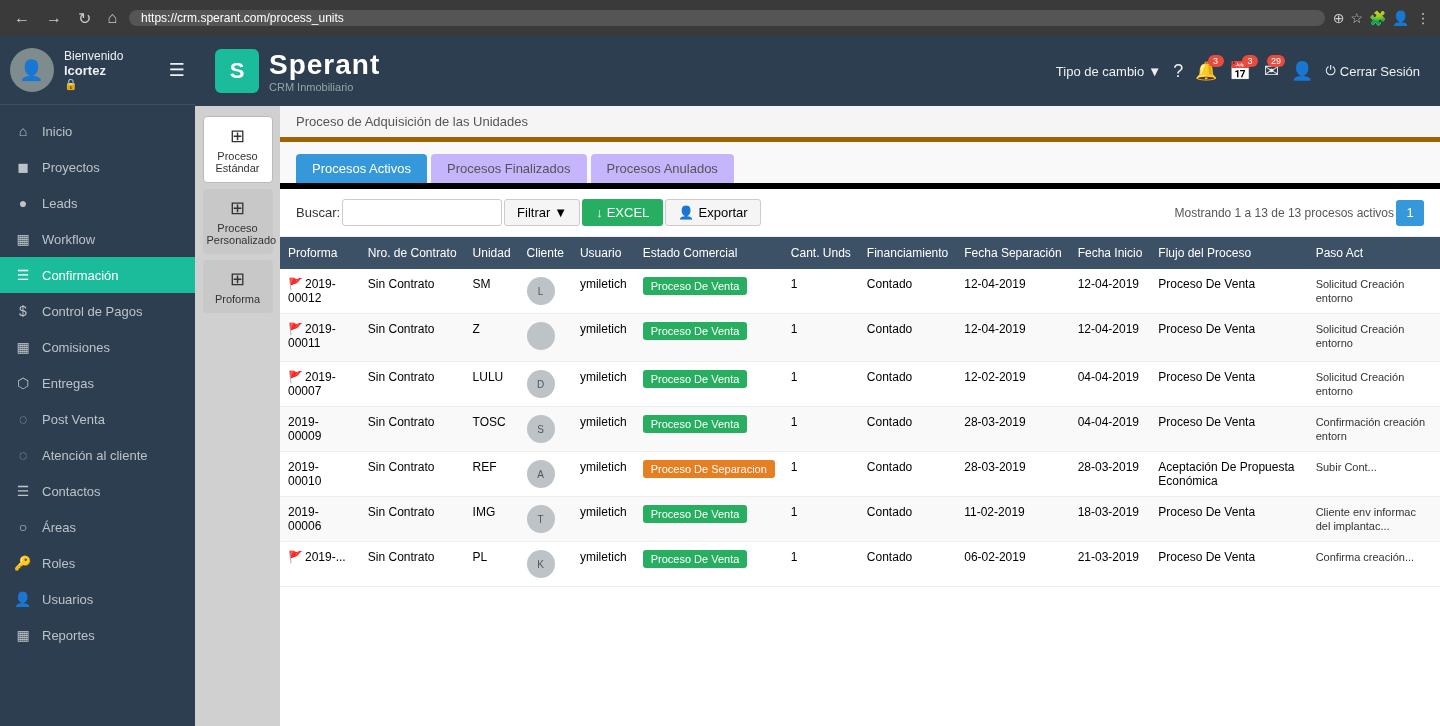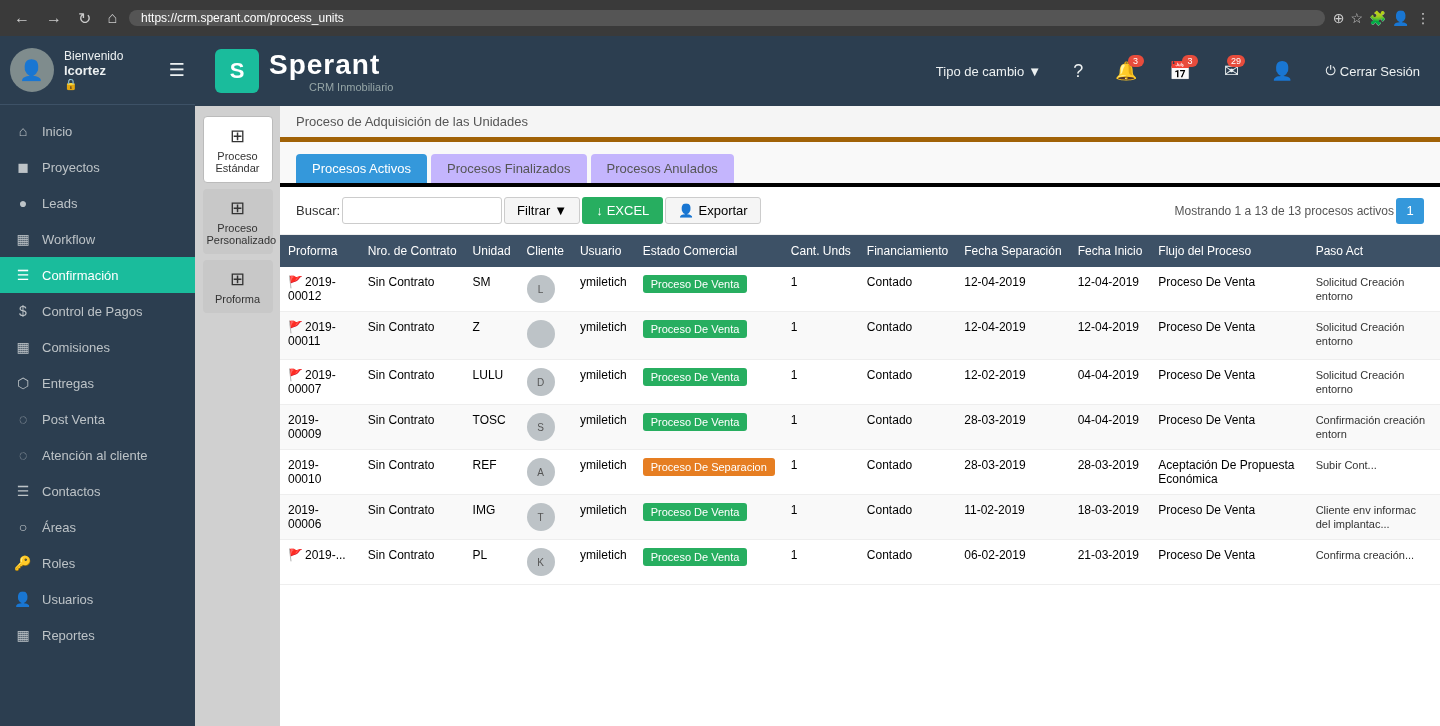--- a/index.html
+++ b/index.html
@@ -165,27 +165,26 @@
       color: #fff;
     }
     .logo-main {
       font-size: 28px;
       font-weight: bold;
       letter-spacing: 1px;
     }
     .logo-sub {
       font-size: 11px;
       color: #95a5a6;
-      margin-left: 40px;
     }
     .header-spacer { flex: 1; }
     .header-actions {
       display: flex;
       align-items: center;
-      gap: 32px;
+      gap: 12px;
       color: #ecf0f1;
     }
     .tipo-cambio-btn {
       background: none;
       border: none;
       color: #ecf0f1;
       cursor: pointer;
       font-size: 13px;
       display: flex;
       align-items: center;
@@ -273,21 +272,21 @@
       padding: 8px 16px;
       border-bottom: 5px solid #a16207;
       font-size: 13px;
       color: #555;
     }
 
     .tabs-bar {
       display: flex;
       padding: 12px 16px 0;
       gap: 4px;
-      border-bottom: 4px solid #000000;
+      border-bottom: 6px solid #000000;
       background: #f9f9f9;
     }
     .tab-btn {
       padding: 7px 16px;
       border: none;
       border-radius: 4px 4px 0 0;
       cursor: pointer;
       font-size: 13px;
     }
     .tab-btn.active {

